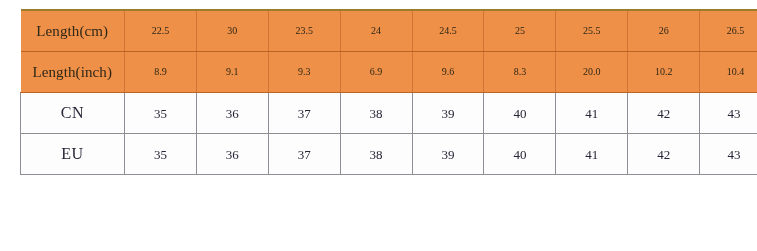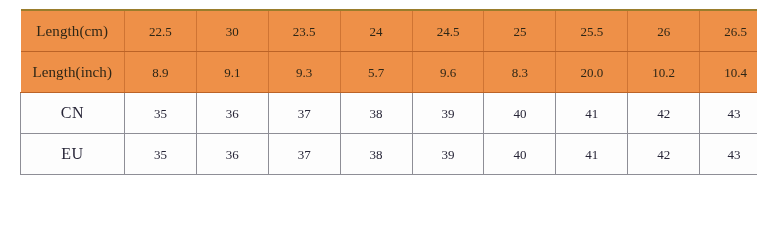--- a/index.html
+++ b/index.html
@@ -32,21 +32,21 @@
   }
 
   table.size-chart col.label-col { width: 104px; }
   table.size-chart col.data-col  { width: 71.9px; }
 
   table.size-chart td {
     height: 40px;
     padding: 0 2px;
     text-align: center;
     vertical-align: middle;
-    font-size: 13px;
+    font-size: 10px;
     line-height: 1;
     color: #272434;
     white-space: nowrap;
     overflow: hidden;
   }
 
   
   tr.head-row td {
     background: #ee9048;
     color: #2e2616;
@@ -111,21 +111,21 @@
         <td class="data-cell">25.5</td>
         <td class="data-cell">26</td>
         <td class="data-cell">26.5</td>
       </tr>
 
       <tr class="head-row">
         <td class="label-cell">Length(inch)</td>
         <td class="data-cell">8.9</td>
         <td class="data-cell">9.1</td>
         <td class="data-cell">9.3</td>
-        <td class="data-cell">5.7</td>
+        <td class="data-cell">6.9</td>
         <td class="data-cell">9.6</td>
         <td class="data-cell">8.3</td>
         <td class="data-cell">20.0</td>
         <td class="data-cell">10.2</td>
         <td class="data-cell">10.4</td>
       </tr>
 
       <tr class="body-row">
         <td class="label-cell">CN</td>
         <td class="data-cell">35</td>

